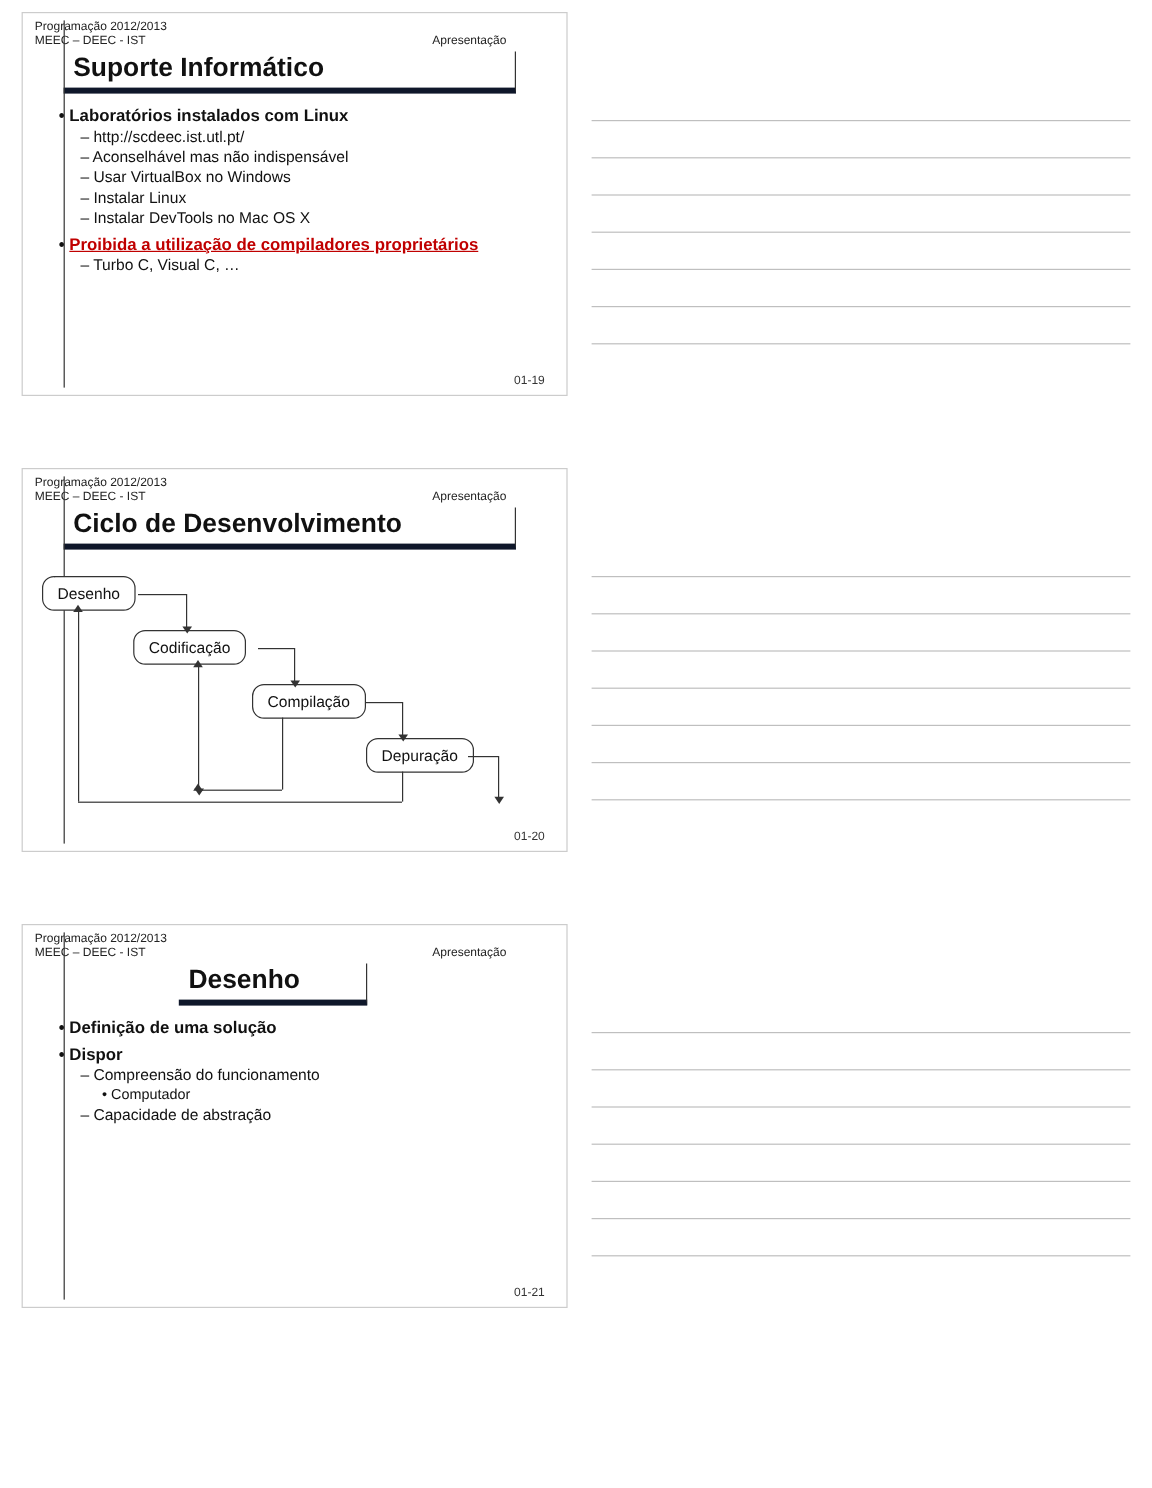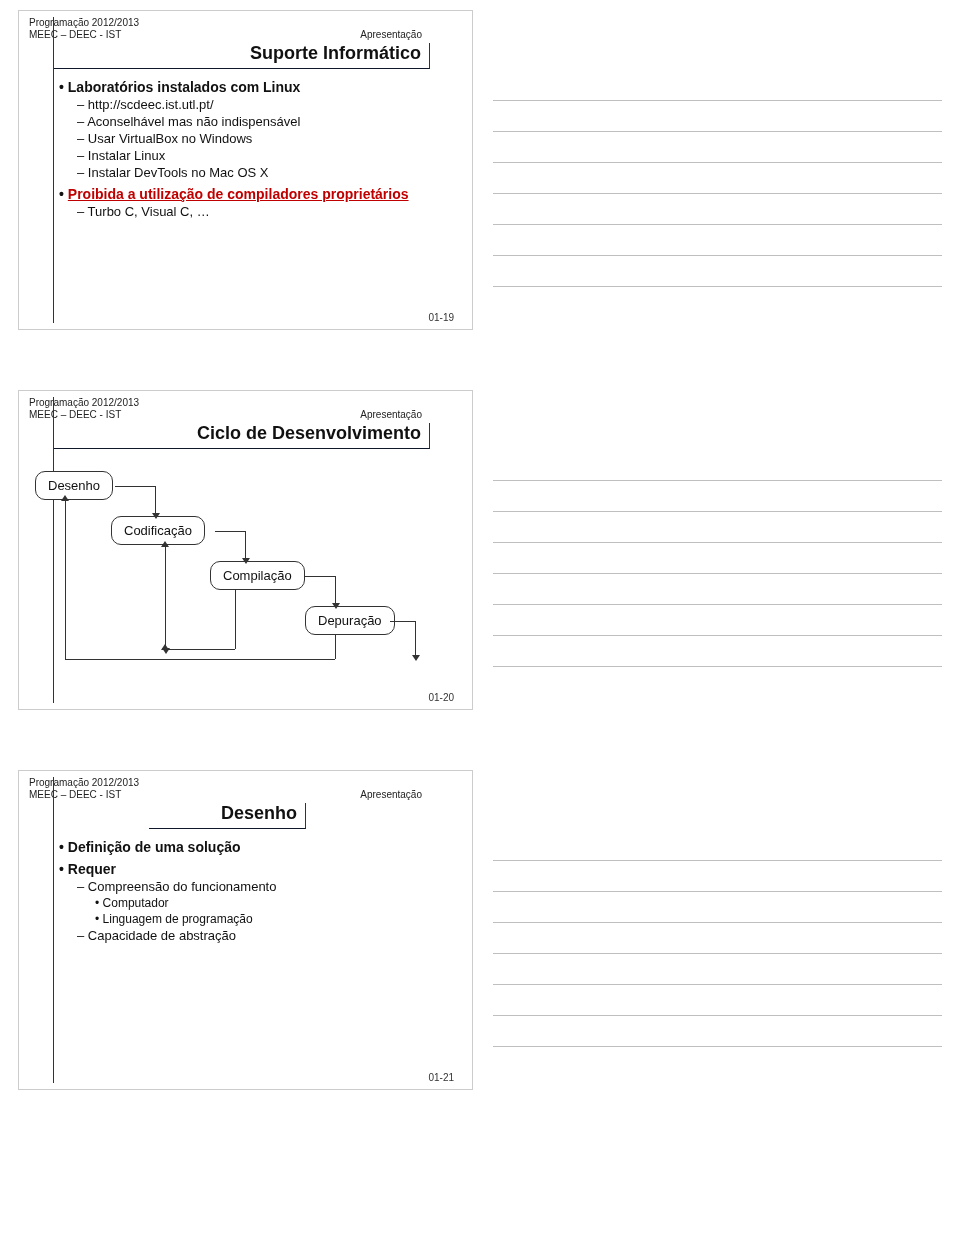--- a/index.html
+++ b/index.html
@@ -49,40 +49,39 @@
   }
   .title-box {
     margin: 2px 0 0 24px;
     width: 380px;
   }
   .title-text {
     border: 1px solid #333;
     border-top: none;
     border-left: none;
     border-right: 1px solid #333;
-    border-bottom: 1px solid #0f172a;
+    border-bottom: 5px solid #0f172a;
     padding: 0 8px 4px 8px;
-    font-size: 18px;
+    font-size: 22px;
     font-weight: bold;
     font-family: Arial, sans-serif;
     color: #111;
     display: inline-block;
     min-width: 360px;
-    text-align: right;
   }
   .title-vline {
     position: absolute;
     left: 34px;
     top: 6px;
     bottom: 6px;
     width: 0;
     border-left: 1px solid #333;
   }
   .content {
-    margin-left: 30px;
+    margin-left: 20px;
     margin-top: 10px;
     font-size: 13px;
     color: #111;
   }
   .b1 {
     font-weight: bold;
     font-size: 14px;
     margin: 6px 0 2px 0;
   }
   .b1::before {
@@ -255,24 +254,23 @@
       <div class="hdr-small">Programação 2012/2013</div>
       <div class="hdr-row">
         <div class="hdr-small">MEEC – DEEC - IST</div>
         <div class="hdr-small" style="margin-right:40px">Apresentação</div>
       </div>
       <div class="title-box" style="margin-left:120px; width:260px;">
         <div class="title-text" style="min-width:140px;">Desenho</div>
       </div>
       <div class="content">
         <div class="b1">Definição de uma solução</div>
-        <div class="b1">Requer</div>
+        <div class="b1">Dispor</div>
         <div class="b2">Compreensão do funcionamento</div>
         <div class="b3">Computador</div>
-        <div class="b3">Linguagem de programação</div>
         <div class="b2">Capacidade de abstração</div>
       </div>
       <div class="pagenum">01-21</div>
     </div>
     <div class="notes">
       <div class="line"></div>
         <div class="line"></div>
         <div class="line"></div>
       <div class="line"></div>
         <div class="line"></div>

